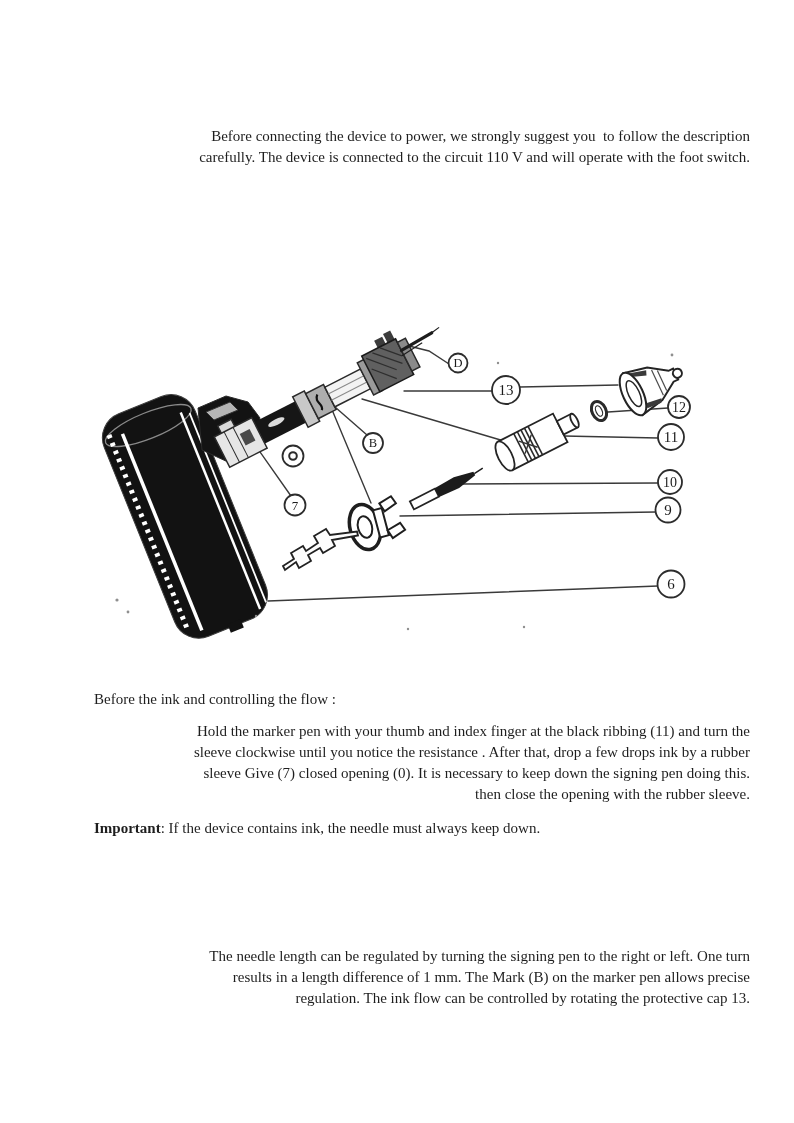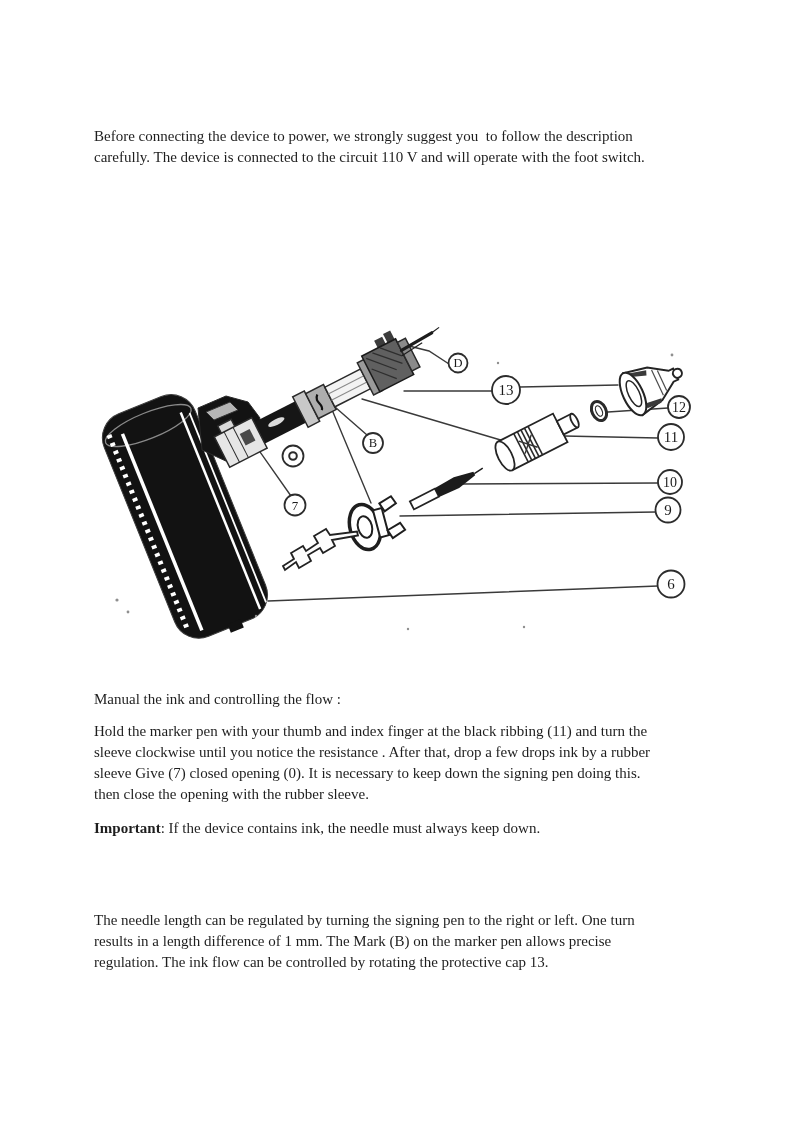--- a/index.html
+++ b/index.html
@@ -12,21 +12,21 @@
     overflow:hidden;
     margin:0 auto;
   }
   .txt{
     position:absolute;
     left:94px;
     width:656px;
     font-size:15px;
     line-height:21px;
   }
-  .pre{white-space:pre-wrap;display:block;}
+  .pre{white-space:pre-wrap;display:block;text-align:right;}
   .bold{font-weight:bold;}
   svg.diagram{position:absolute;left:0;top:0;}
   .leader{stroke:#3a3a3a;stroke-width:1.4;fill:none;stroke-linecap:round;}
   .outline{fill:#ffffff;stroke:#242424;}
   .callout-circle{fill:#ffffff;stroke:#2c2c2c;stroke-width:1.8;}
   .callout-text{fill:#1c1c1c;font-family:"Liberation Serif", serif;text-anchor:middle;}
   .speck{fill:#8f8f8f;}
 </style>
 </head>
 <body>
@@ -197,32 +197,32 @@
         </g>
       </g>
   </svg>
 
 
   <div class="txt" style="top:126px">
     <span class="pre">Before connecting the device to power, we strongly suggest you  to follow the description
 carefully. The device is connected to the circuit 110 V and will operate with the foot switch.</span>
   </div>
 
-  <div class="txt" style="top:689px">Manual the ink and controlling the flow :</div>
+  <div class="txt" style="top:689px">Before the ink and controlling the flow :</div>
 
   <div class="txt" style="top:721px">
     <span class="pre">Hold the marker pen with your thumb and index finger at the black ribbing (11) and turn the
 sleeve clockwise until you notice the resistance . After that, drop a few drops ink by a rubber
 sleeve Give (7) closed opening (0). It is necessary to keep down the signing pen doing this.
 then close the opening with the rubber sleeve.</span>
   </div>
 
   <div class="txt" style="top:818px">
     <div><span class="bold">Important</span><span>: If the device contains ink, the needle must always keep down.</span></div>
   </div>
 
-  <div class="txt" style="top:910px">
+  <div class="txt" style="top:946px">
     <span class="pre">The needle length can be regulated by turning the signing pen to the right or left. One turn
 results in a length difference of 1 mm. The Mark (B) on the marker pen allows precise
 regulation. The ink flow can be controlled by rotating the protective cap 13.</span>
   </div>
 
 </div>
 
 </body></html>

